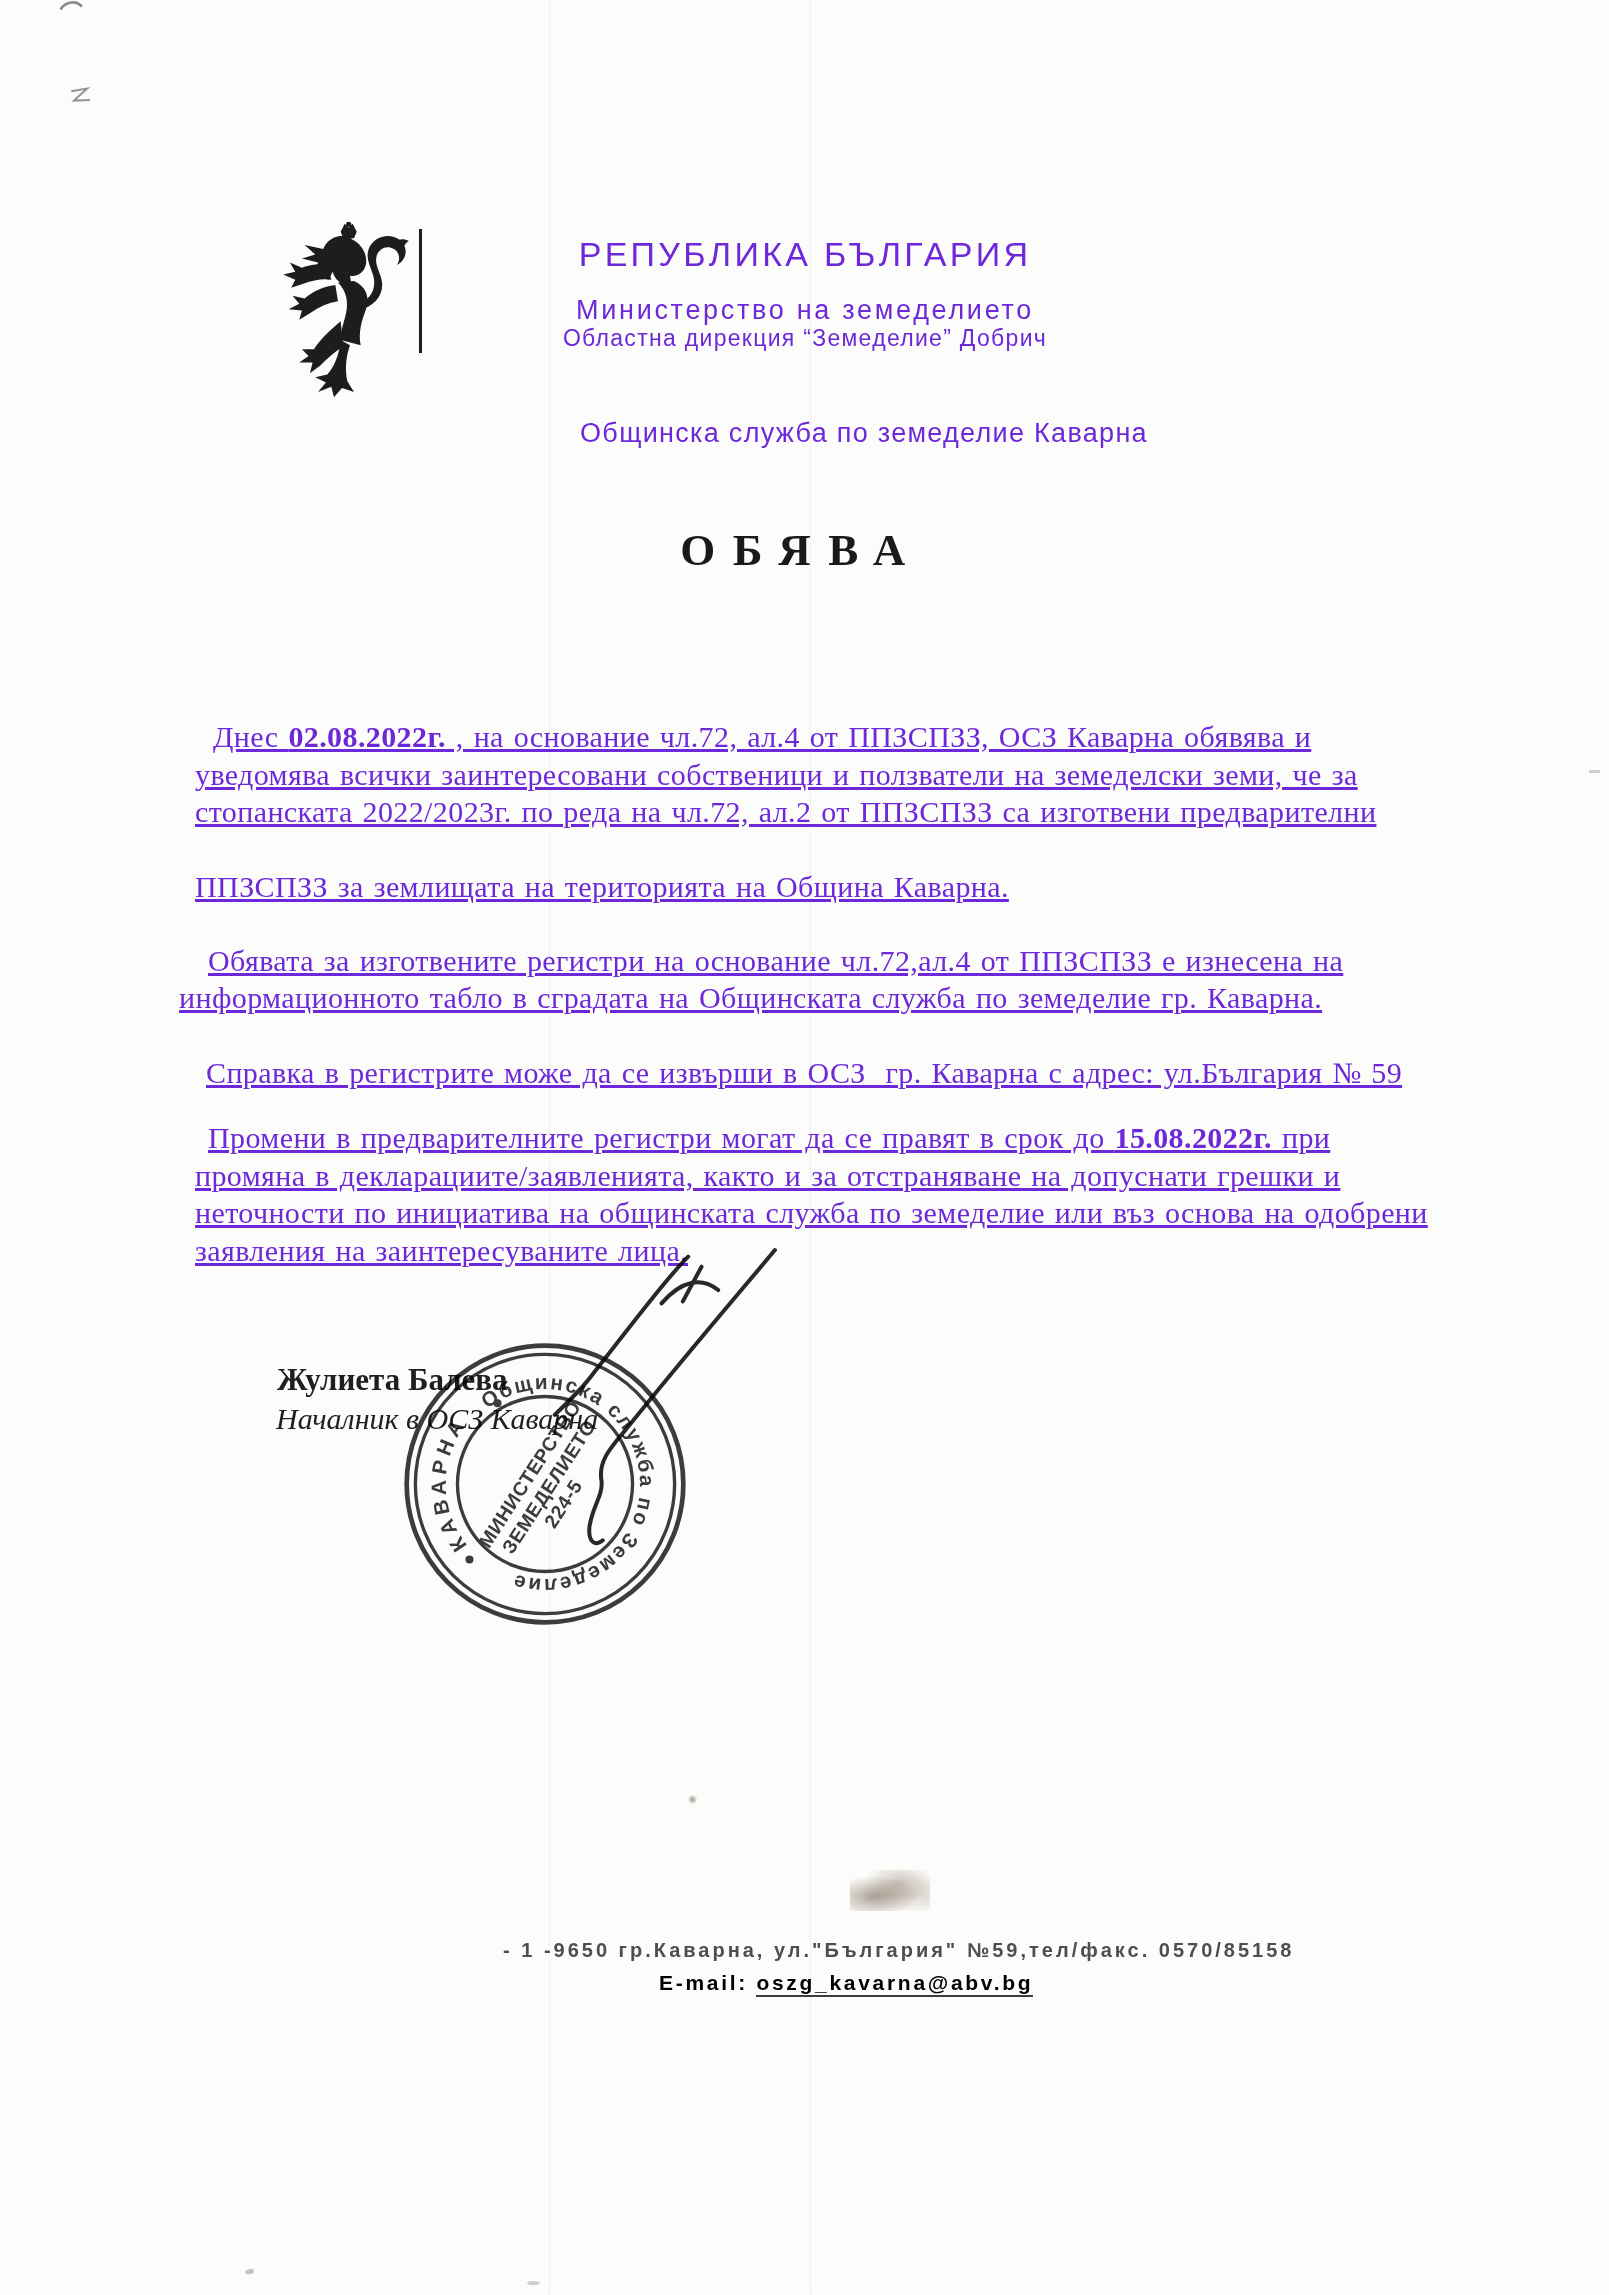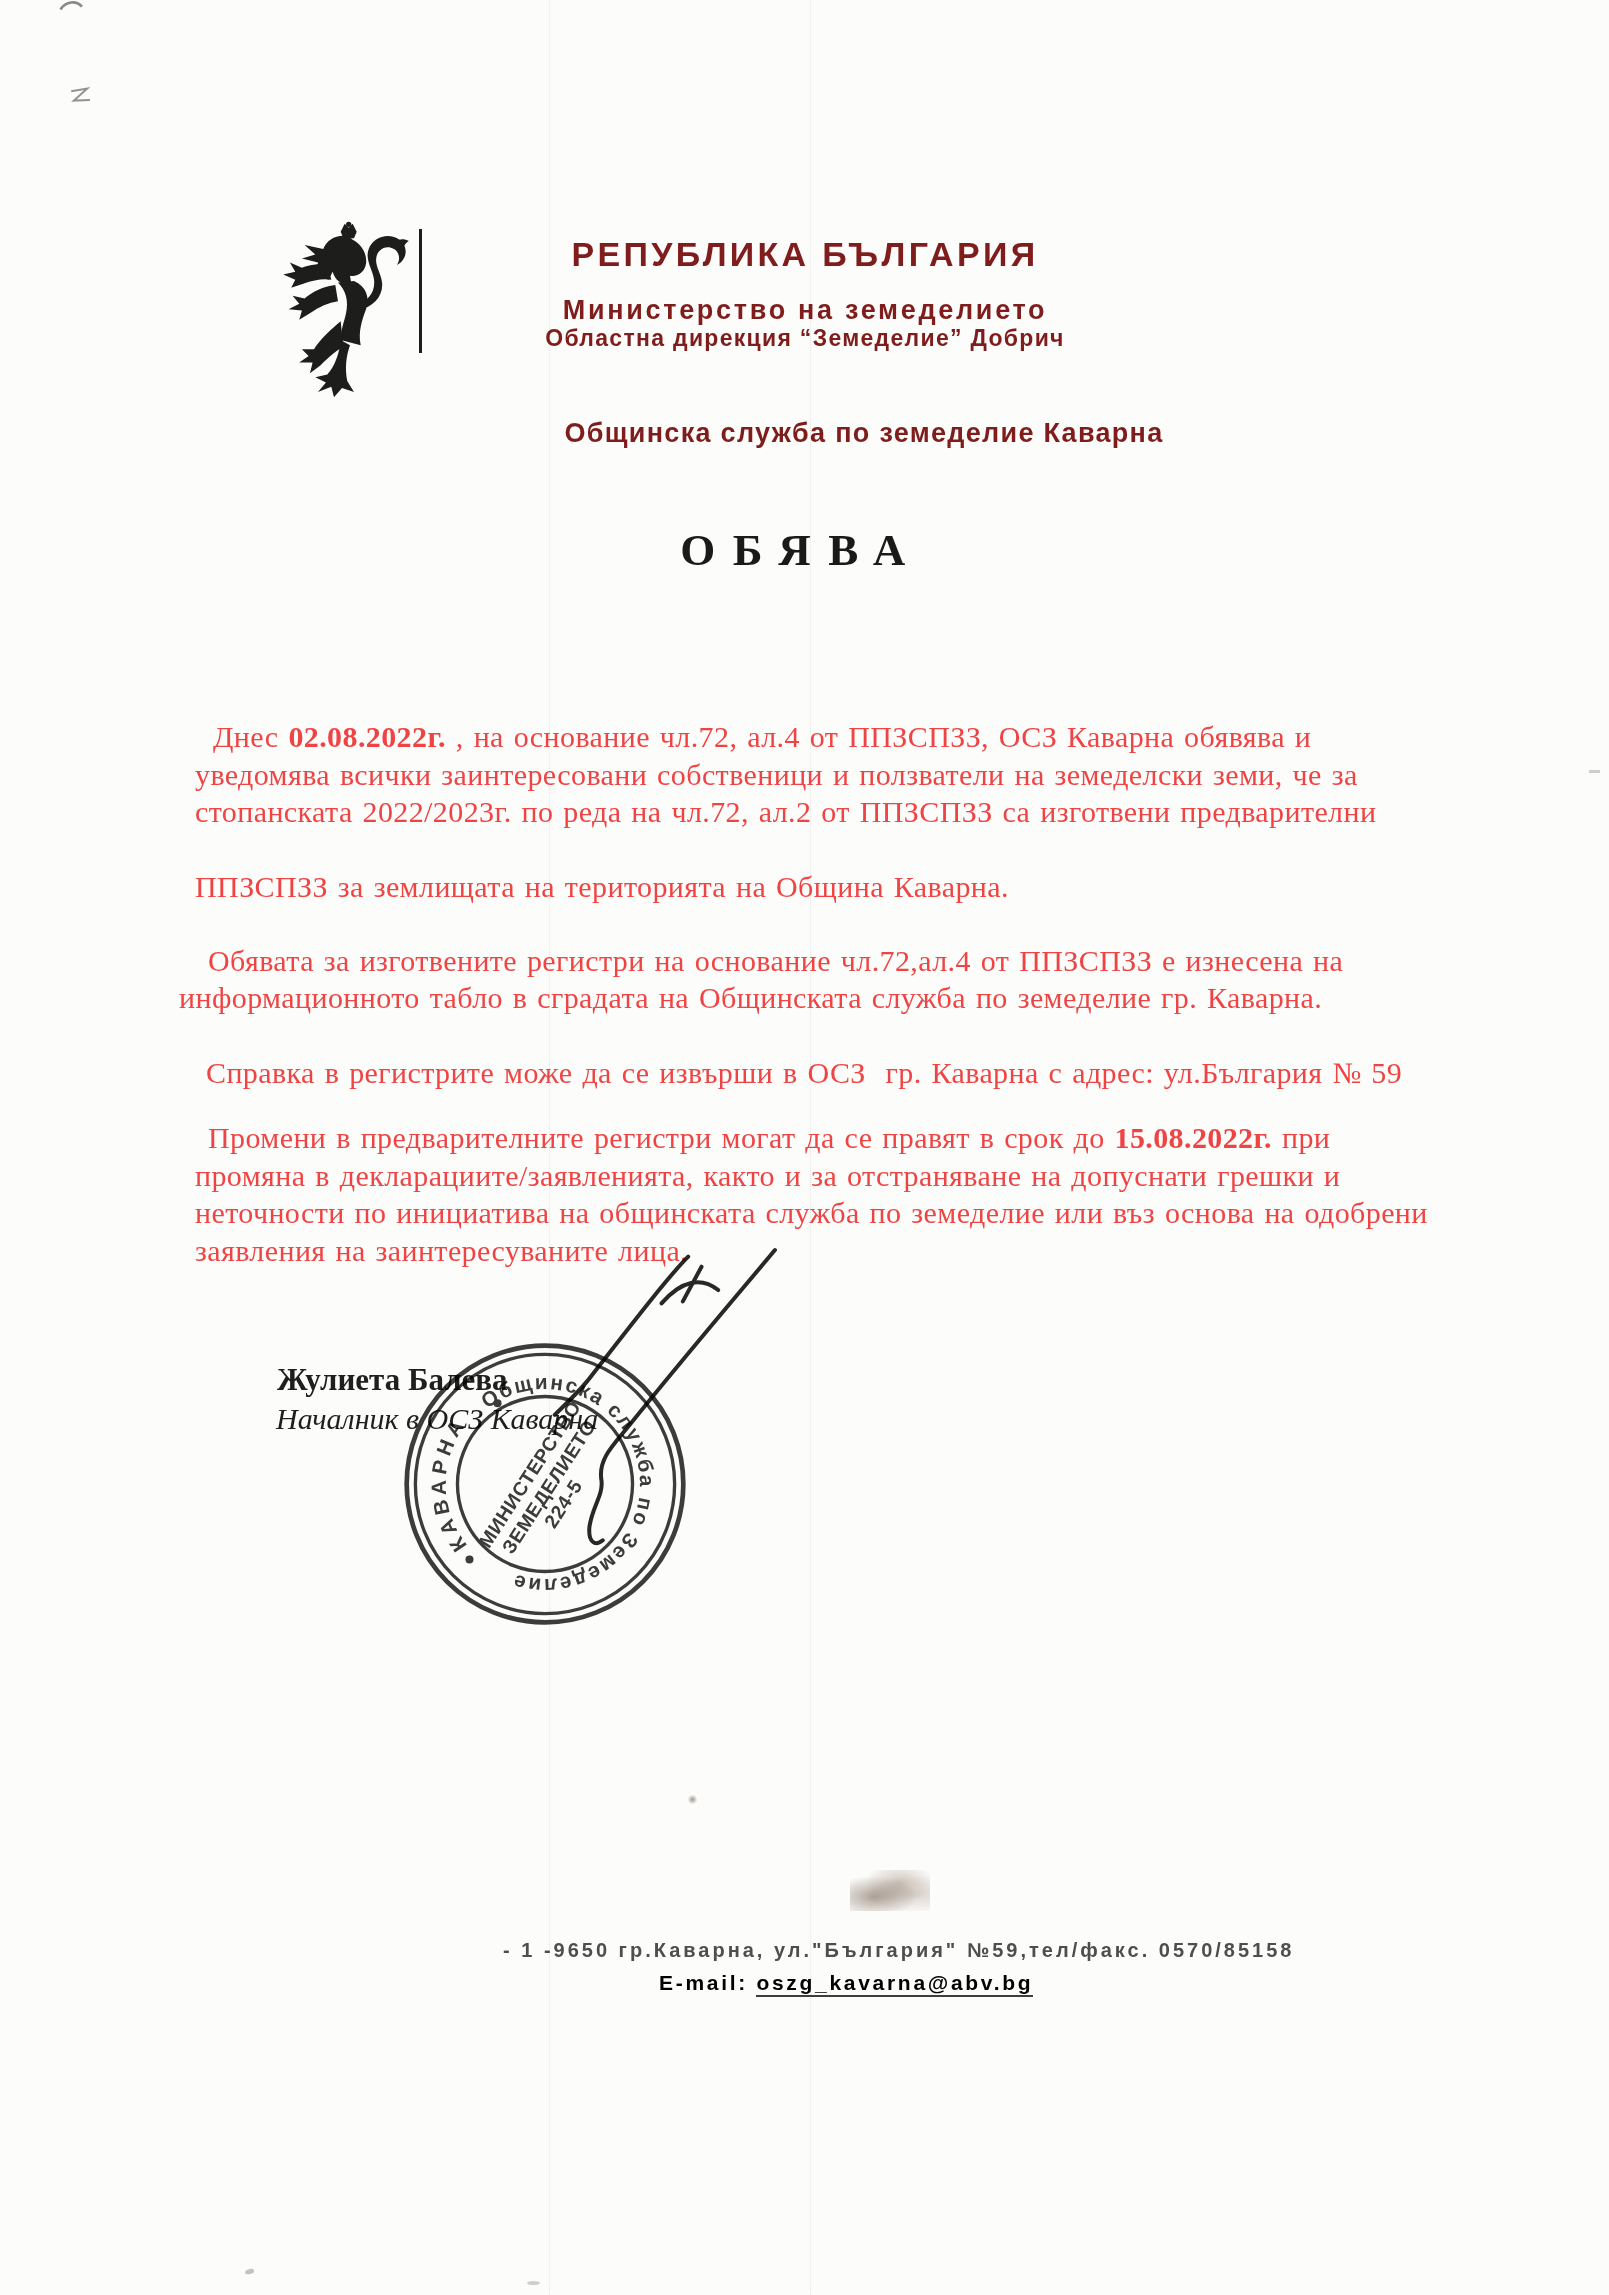--- a/index.html
+++ b/index.html
@@ -8,31 +8,31 @@
     background:#fcfcfa; overflow:hidden;
     font-family:"Liberation Serif", serif; color:#1f1f1f;
   }
   
   .scan-line { position:absolute; top:0; bottom:0; width:0;
     border-left:1.3px dotted rgba(140,140,140,.20); }
   
   .logo { position:absolute; left:279px; top:221px; width:134px; height:187px; }
   .hdr-divider { position:absolute; left:419px; top:229px; width:3.3px; height:124px; background:#1d1d1d; }
   .hdr-line { position:absolute; left:374px; width:862px; text-align:center;
-    font-family:"Liberation Sans", sans-serif; font-weight:bold; color:#7f1d1d; white-space:pre; }
+    font-family:"Liberation Sans", sans-serif; font-weight:normal; color:#6d28d9; white-space:pre; }
   .hdr-1 { top:235px; font-size:34px; letter-spacing:3.3px; }
   .hdr-2 { top:295px; font-size:27px; letter-spacing:2.7px; }
   .hdr-3 { top:325px; font-size:23px; letter-spacing:1.3px; }
   .hdr-4 { top:372px; font-size:27px; letter-spacing:1.3px; transform:translateX(59px);margin-top:46px; }
   
   .doc-title { position:absolute; top:524px; left:0; width:1577px; text-align:center;
     font-size:45px; font-weight:bold; letter-spacing:17.4px; color:#1a1a1a;padding-left:13px; }
   
   .bline { position:absolute; font-size:30px; letter-spacing:0.4px; word-spacing:2px;
-    white-space:pre; color:#ef4444; }
+    white-space:pre; color:#6d28d9;text-decoration:underline; }
   .bline b { font-weight:bold; }
   
   .sig-name { position:absolute; left:277px; top:1362px; font-size:31px; font-weight:bold; white-space:pre; }
   .sig-role { position:absolute; left:276px; top:1402px; font-size:30px; font-style:italic; white-space:pre; }
   
   .stamp { position:absolute; left:400px; top:1339px; width:290px; height:290px;
     mix-blend-mode:multiply; opacity:.92; }
   .pen { position:absolute; left:461px; top:1240px; width:401px; height:347px;
     mix-blend-mode:multiply; }
   

